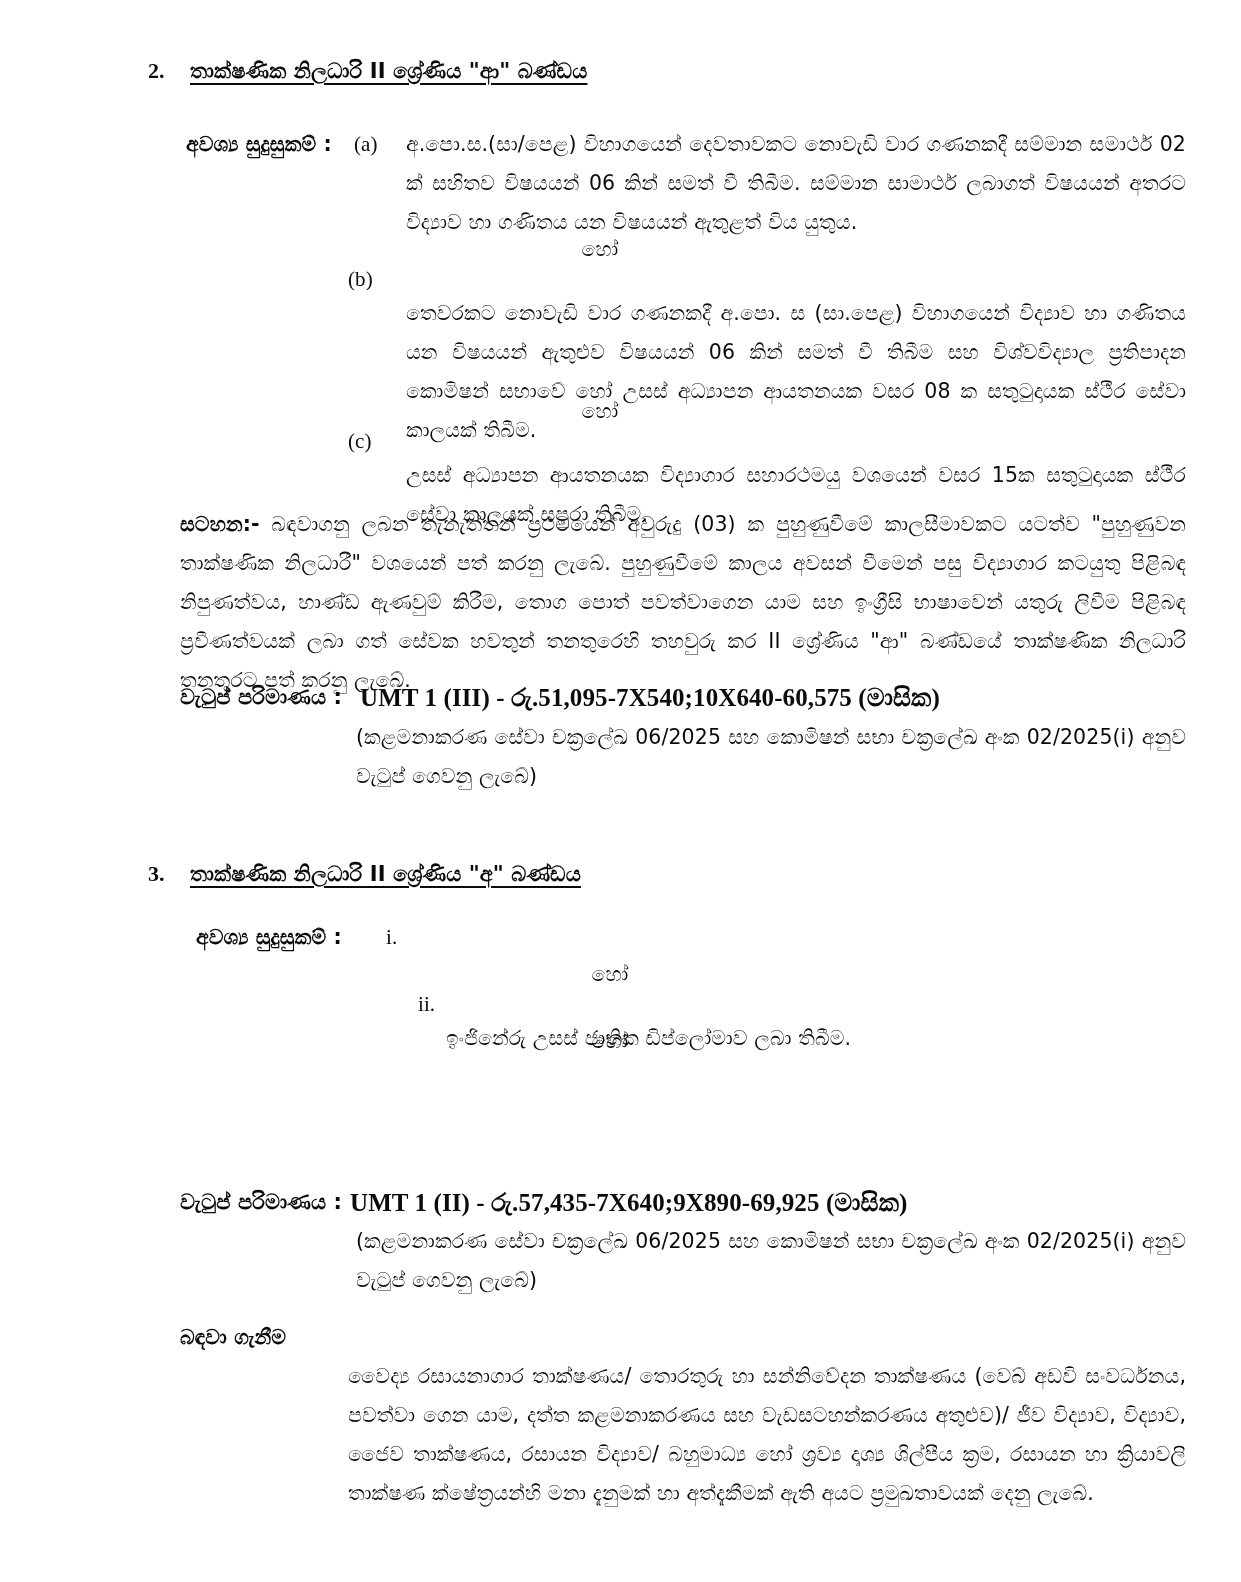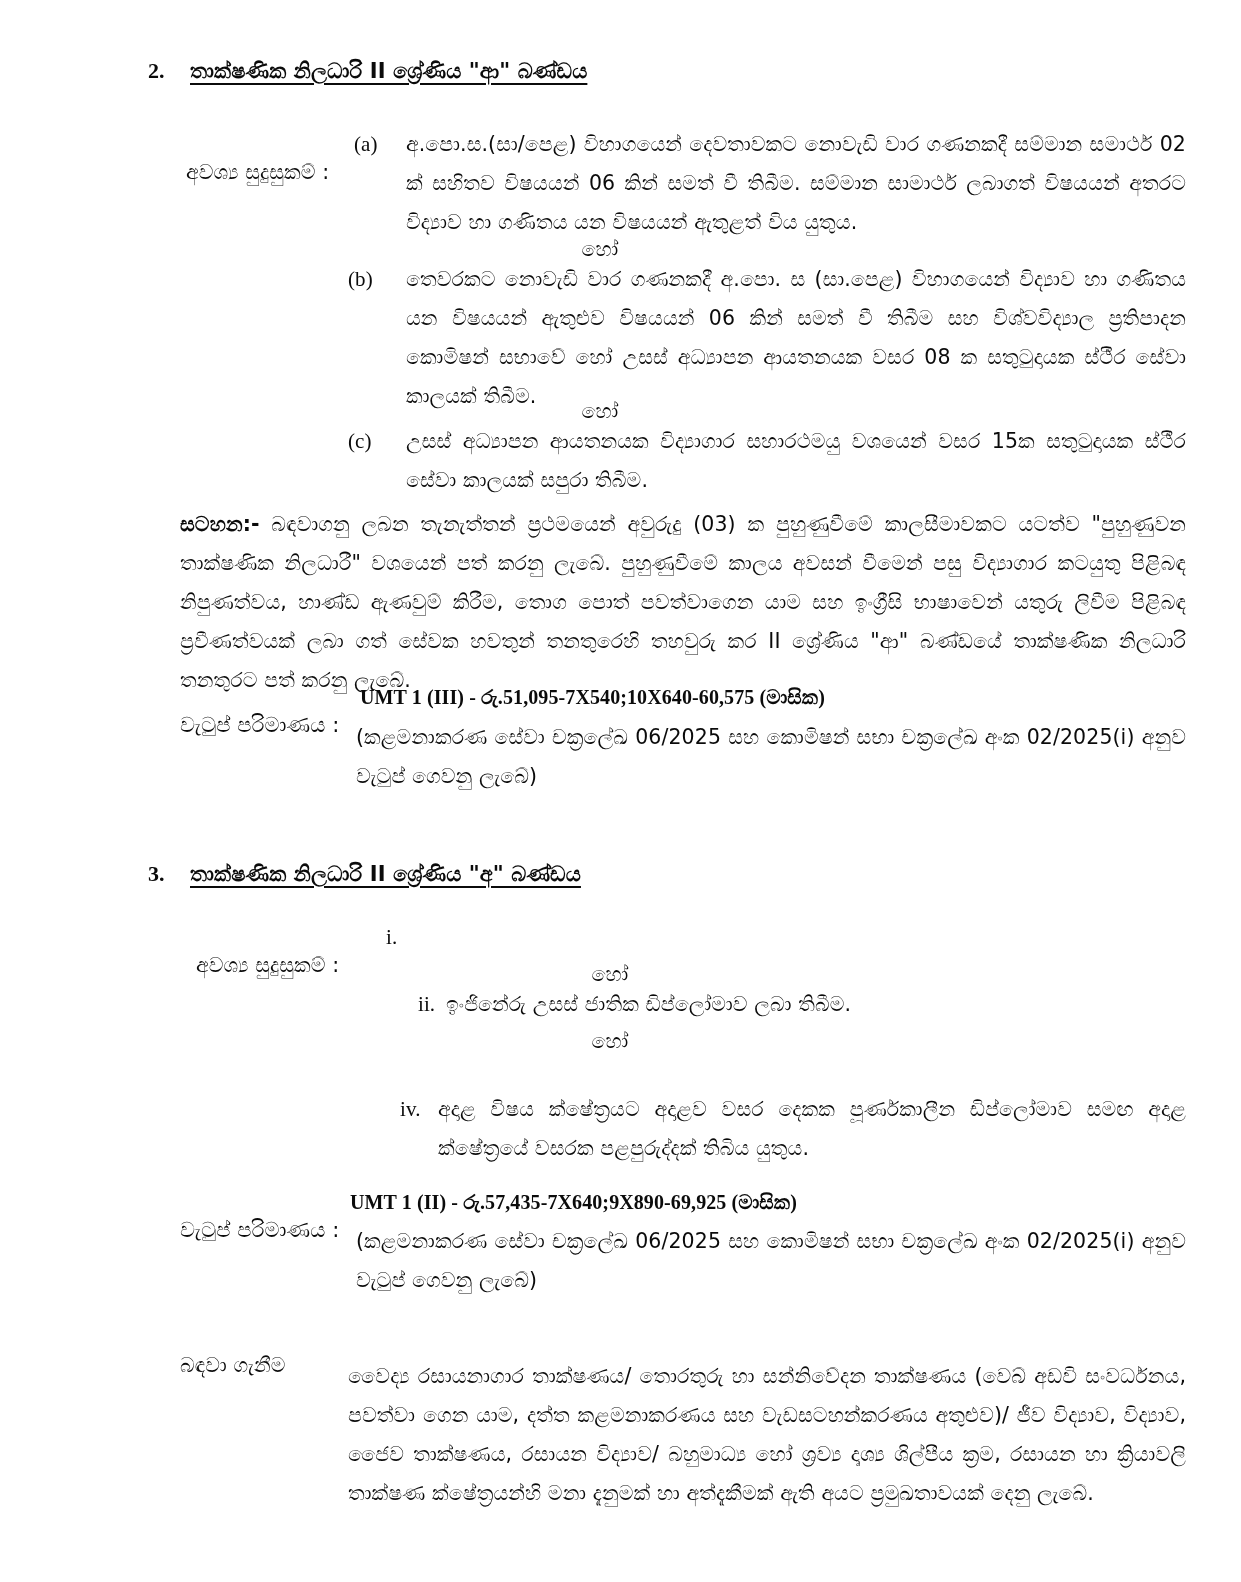--- a/index.html
+++ b/index.html
@@ -55,24 +55,23 @@
     text-underline-offset: 5px;
     white-space: nowrap;
   }
 
   
   .row {
     display: flex;
     align-items: flex-start;
   }
   .row-label {
-    font-weight: normal;
+    font-weight: bold;
     flex: 0 0 auto;
     white-space: nowrap;
-    margin-top: 28px;
   }
   .row-body {
     flex: 1 1 auto;
   }
 
   .just {
     text-align: justify;
     text-justify: inter-word;
   }
 
@@ -82,25 +81,26 @@
     display: flex;
     align-items: flex-start;
   }
   .hang-marker {
     flex: 0 0 auto;
     font-family: "Liberation Serif", "DejaVu Serif", serif;
     font-size: 21px;
   }
   .hang-text {
     flex: 1 1 auto;
+    margin-top: 34px;
   }
   .salary-val {
     font-family: "Liberation Serif", "DejaVu Serif", serif;
     font-weight: bold;
-    font-size: 20px;
+    font-size: 25px;
     white-space: nowrap;
   }
 
   
   .blk { position: absolute; }
 </style>
 </head>
 <body>
 
 <div class="page">
@@ -170,26 +170,20 @@
   <div class="blk" style="left:410px; top:985px; width:776px;">
     <div class="hang si">
       <span class="hang-marker" style="flex:0 0 28px;margin-left:8px;">ii.</span>
       <span class="hang-text">ඉංජිනේරු උසස් ජාතික ඩිප්ලෝමාව ලබා තිබීම.</span>
     </div>
   </div>
 
   <div class="blk si center" style="left:410px; top:1022px; width:400px;">හෝ</div>
 
 
-  <div class="blk" style="left:400px; top:1090px; width:786px;">
-    <div class="hang si">
-      <span class="hang-marker" style="flex:0 0 38px;">iv.</span>
-      <span class="hang-text just">අදාළ විෂය ක්ෂේත්‍රයට අදාළව වසර දෙකක පූර්ණකාලීන ඩිප්ලෝමාව සමඟ අදාළ ක්ෂේත්‍රයේ වසරක පළපුරුද්දක් තිබිය යුතුය.</span>
-    </div>
-  </div>
 
   <div class="blk" style="left:180px; top:1183px; width:1006px;">
     <div class="row si">
       <span class="row-label" style="flex:0 0 170px; font-size:21px;">වැටුප් පරිමාණය :</span>
       <span class="salary-val">UMT 1 (II) - රු.57,435-7X640;9X890-69,925 (මාසික)</span>
     </div>
   </div>
   <div class="blk si just" style="left:356px; top:1222px; width:830px;">(කළමනාකරණ සේවා චක්‍රලේඛ 06/2025 සහ කොමිෂන් සභා චක්‍රලේඛ අංක 02/2025(i) අනුව වැටුප් ගෙවනු ලැබේ)</div>
 
   <div class="blk" style="left:180px; top:1318px; width:1006px;">

